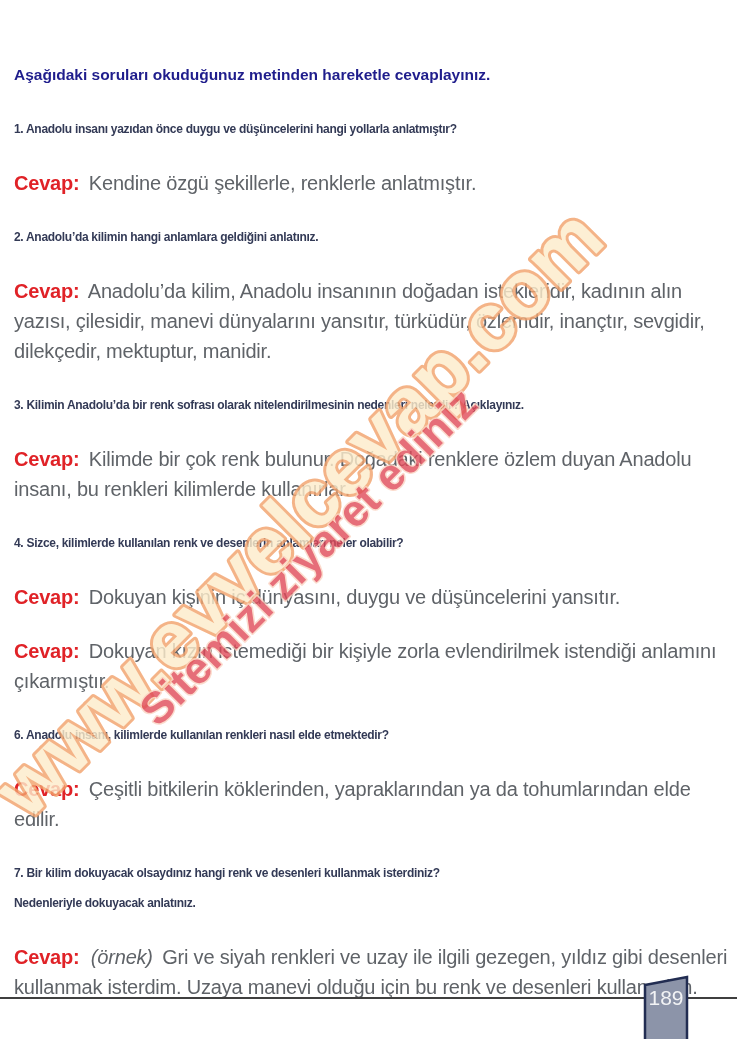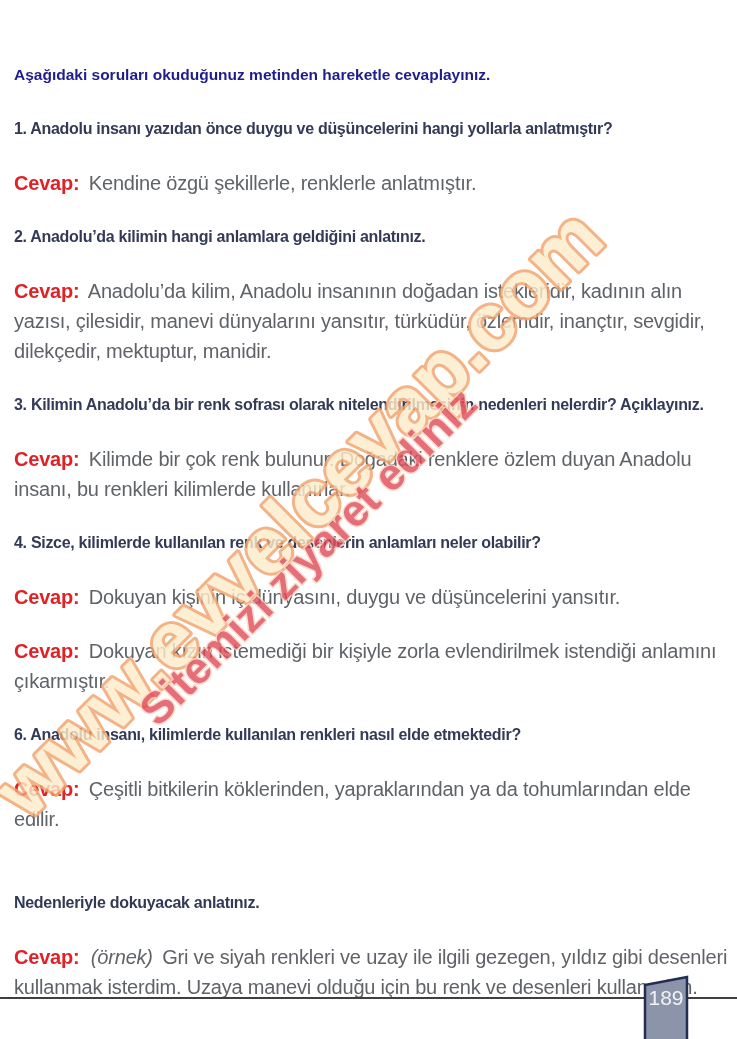--- a/index.html
+++ b/index.html
@@ -17,21 +17,21 @@
   }
   .content p{margin:0;line-height:30px;}
   .block + .block{margin-top:24px;}
   .heading{
     font-size:15.5px;
     font-weight:700;
     color:#1f1d8c;
     letter-spacing:0;
   }
   .question{
-    font-size:16px;
+    font-size:12px;
     font-weight:700;
     color:#333a56;
     letter-spacing:-0.3px;
   }
   .answer{
     font-size:20px;
     font-weight:400;
     color:#5f6368;
     letter-spacing:-0.2px;
   }
@@ -104,21 +104,21 @@
       <span>Dokuyan kızın istemediği bir kişiyle zorla evlendirilmek istendiği anlamını çıkarmıştır.</span>
     </p>
 
     <p class="question block">6. Anadolu insanı, kilimlerde kullanılan renkleri nasıl elde etmektedir?</p>
     <p class="answer block">
       <span class="cevap">Cevap:</span>
       <span>Çeşitli bitkilerin köklerinden, yapraklarından ya da tohumlarından elde edilir.</span>
     </p>
 
     <p class="question block">
-      <br>
+      <span>7. Bir kilim dokuyacak olsaydınız hangi renk ve desenleri kullanmak isterdiniz?</span><br>
       <span>Nedenleriyle dokuyacak anlatınız.</span>
     </p>
     <p class="answer block">
       <span class="cevap">Cevap:</span>
       <span class="ornek">(örnek)</span>
       <span>Gri ve siyah renkleri ve uzay ile ilgili gezegen, yıldız gibi desenleri kullanmak isterdim. Uzaya manevi olduğu için bu renk ve desenleri kullanırdım.</span>
     </p>
 
   </div>
 

